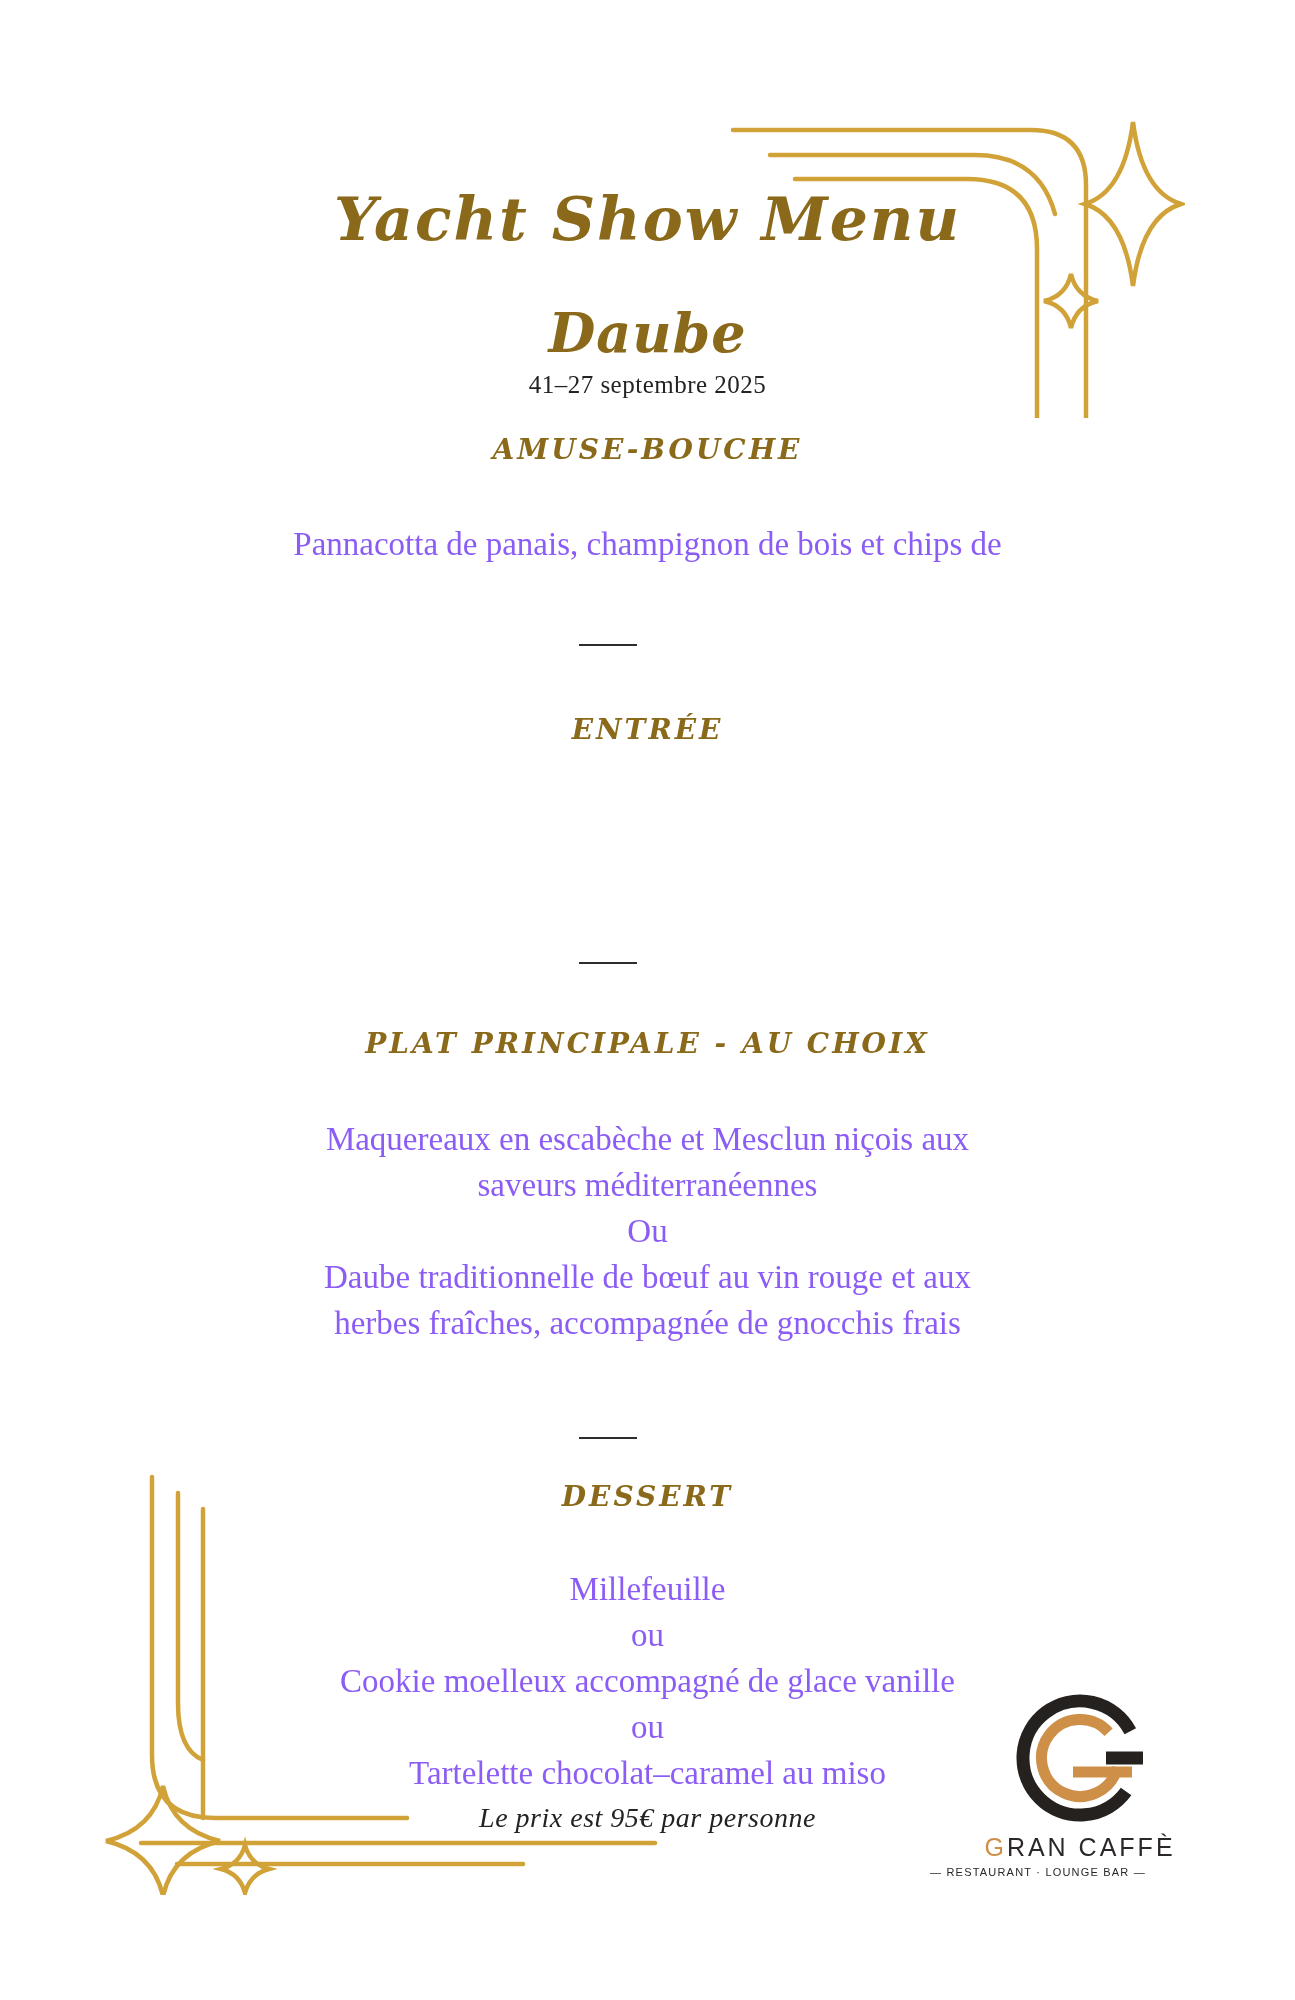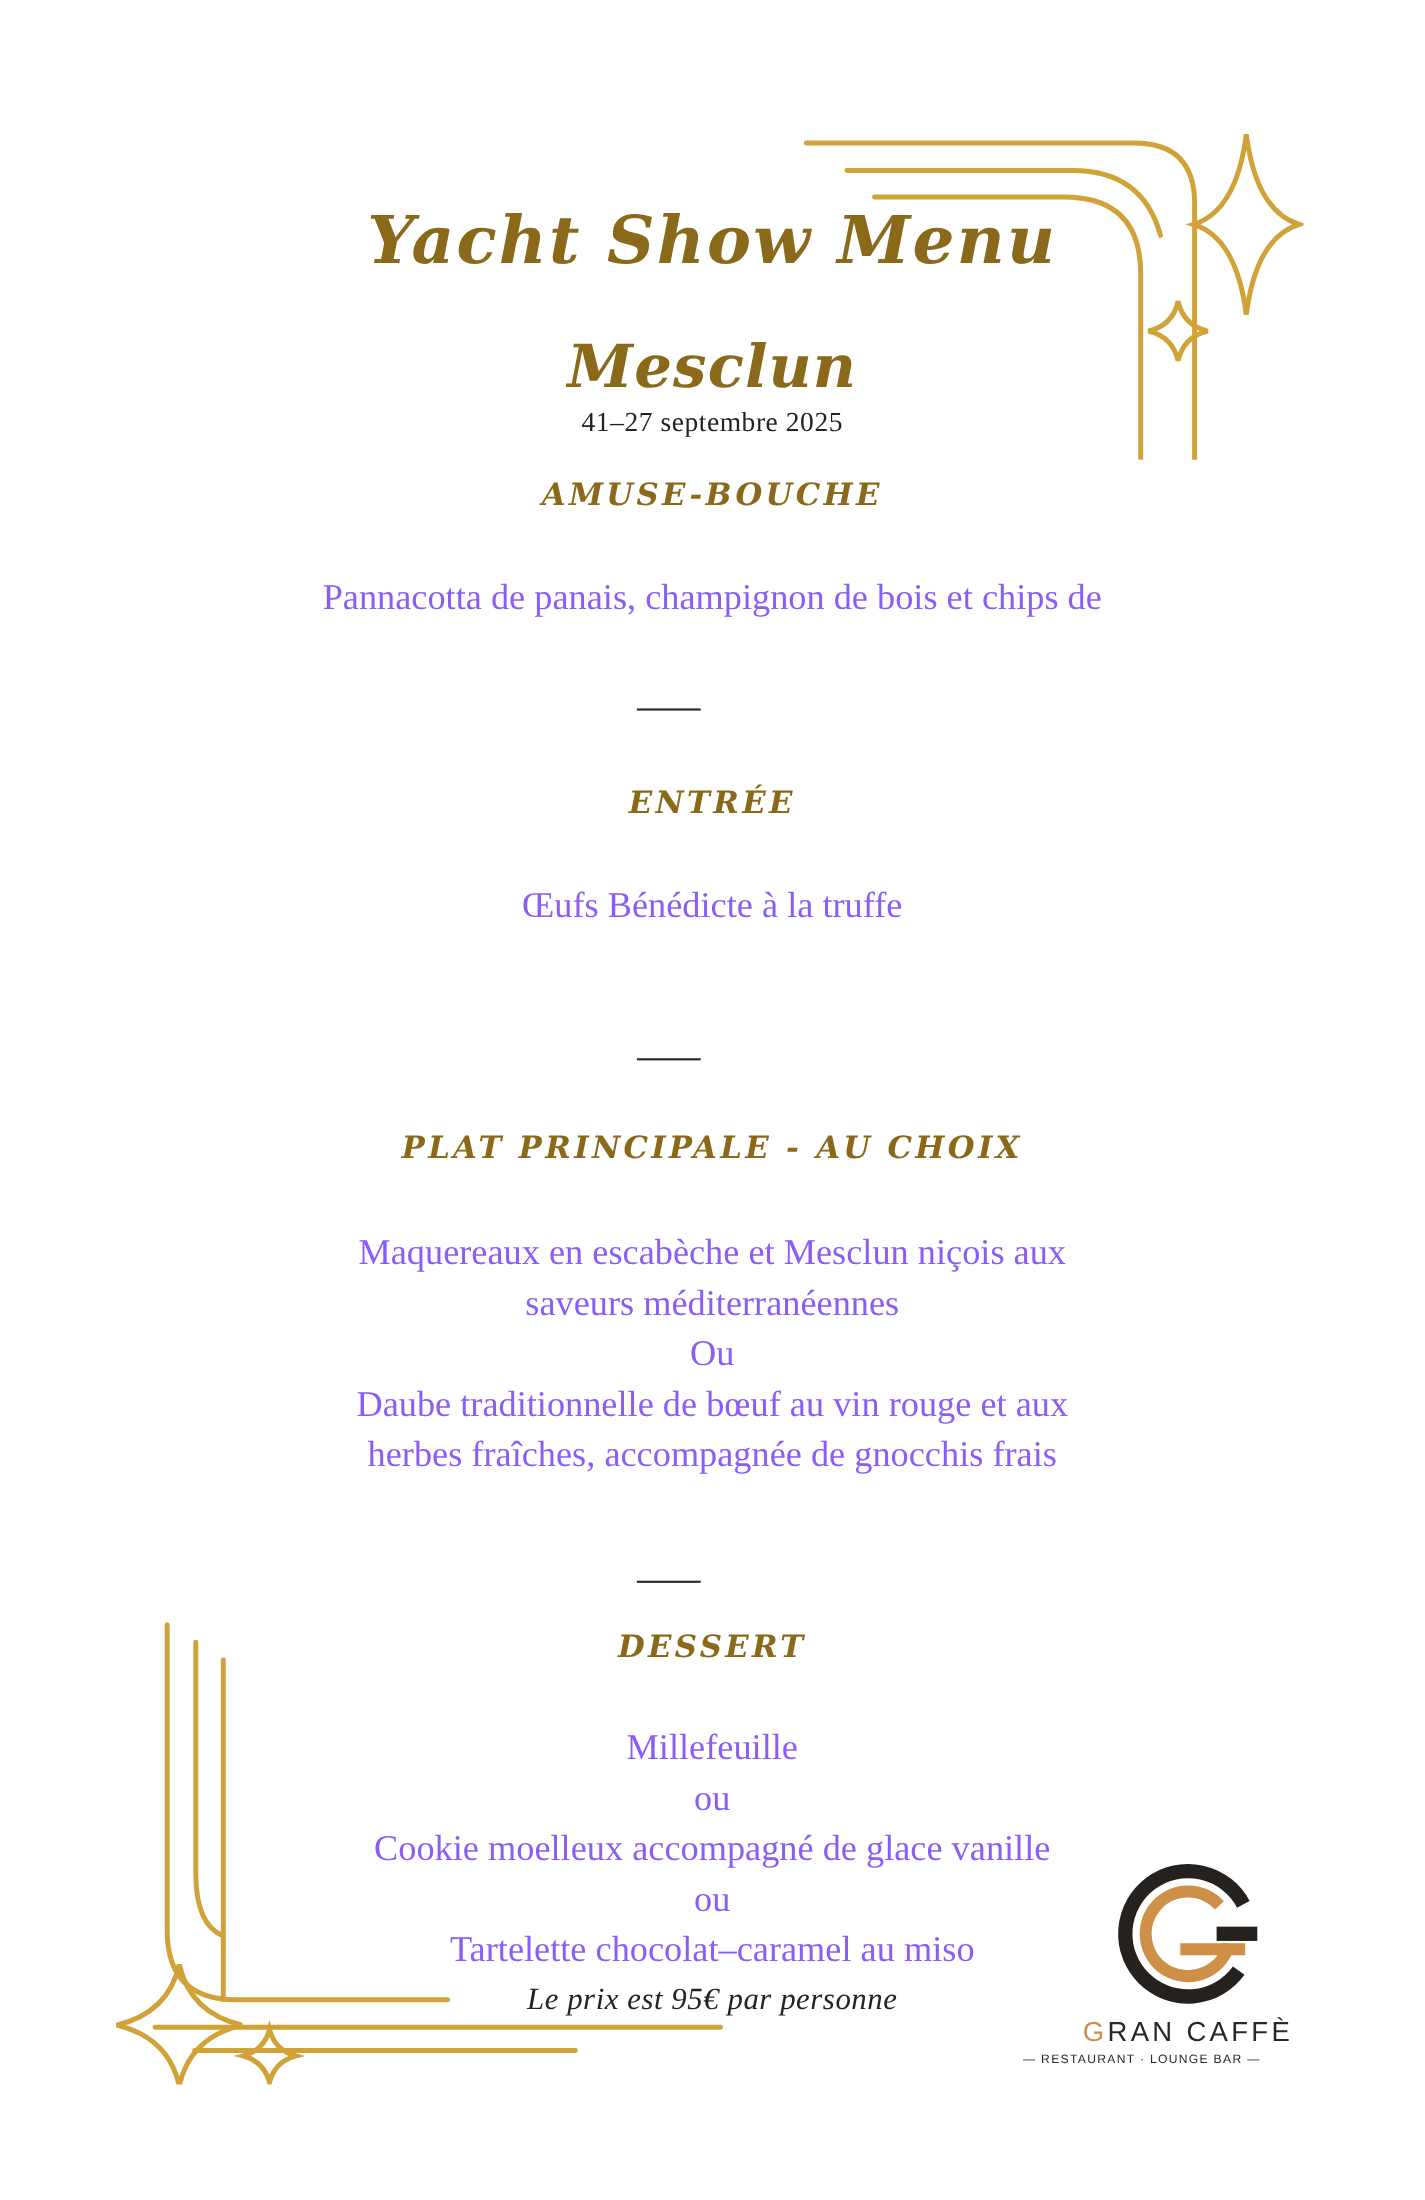--- a/index.html
+++ b/index.html
@@ -48,33 +48,30 @@
     <path class="orn-stroke" d="M 57 22 V 300 Q 57 363 120 363 H 312"></path>
     <path class="orn-stroke" d="M 83 38 V 248 Q 83 295 108 305"></path>
     <path class="orn-stroke" d="M 108 54 V 363"></path>
     <path class="orn-stroke" d="M 46 388 H 560"></path>
     <path class="orn-stroke" d="M 82 409 H 428"></path>
     <path class="orn-stroke" d="M 68 331 Q 78 375 125 386 Q 78 397 68 441 Q 58 397 11 386 Q 58 375 68 331 Z"></path>
     <path class="orn-stroke" d="M 150 390 Q 155 409 174 414 Q 155 419 150 438 Q 145 419 126 414 Q 145 409 150 390 Z"></path>
   </svg>
 
   <div class="abs script title">Yacht Show Menu</div>
-  <div class="abs script subtitle">Mesclun</div>
+  <div class="abs script subtitle">Daube</div>
   <div class="abs date">41–27 septembre 2025</div>
 
   <div class="abs script sec-head h-amuse">AMUSE-BOUCHE</div>
   <div class="abs menu-block b1">
     <span class="menu-line">Pannacotta de panais, champignon de bois et chips de</span>
   </div>
   <div class="divider d1"></div>
 
   <div class="abs script sec-head h-entree">ENTRÉE</div>
-  <div class="abs menu-block b2">
-    <span class="menu-line">Œufs Bénédicte à la truffe</span>
-  </div>
   <div class="divider d2"></div>
 
   <div class="abs script sec-head h-plat">PLAT PRINCIPALE - AU CHOIX</div>
   <div class="abs menu-block b3">
     <span class="menu-line">Maquereaux en escabèche et Mesclun niçois aux</span>
     <span class="menu-line">saveurs méditerranéennes</span>
     <span class="menu-line">Ou</span>
     <span class="menu-line">Daube traditionnelle de bœuf au vin rouge et aux</span>
     <span class="menu-line">herbes fraîches, accompagnée de gnocchis frais</span>
   </div>

